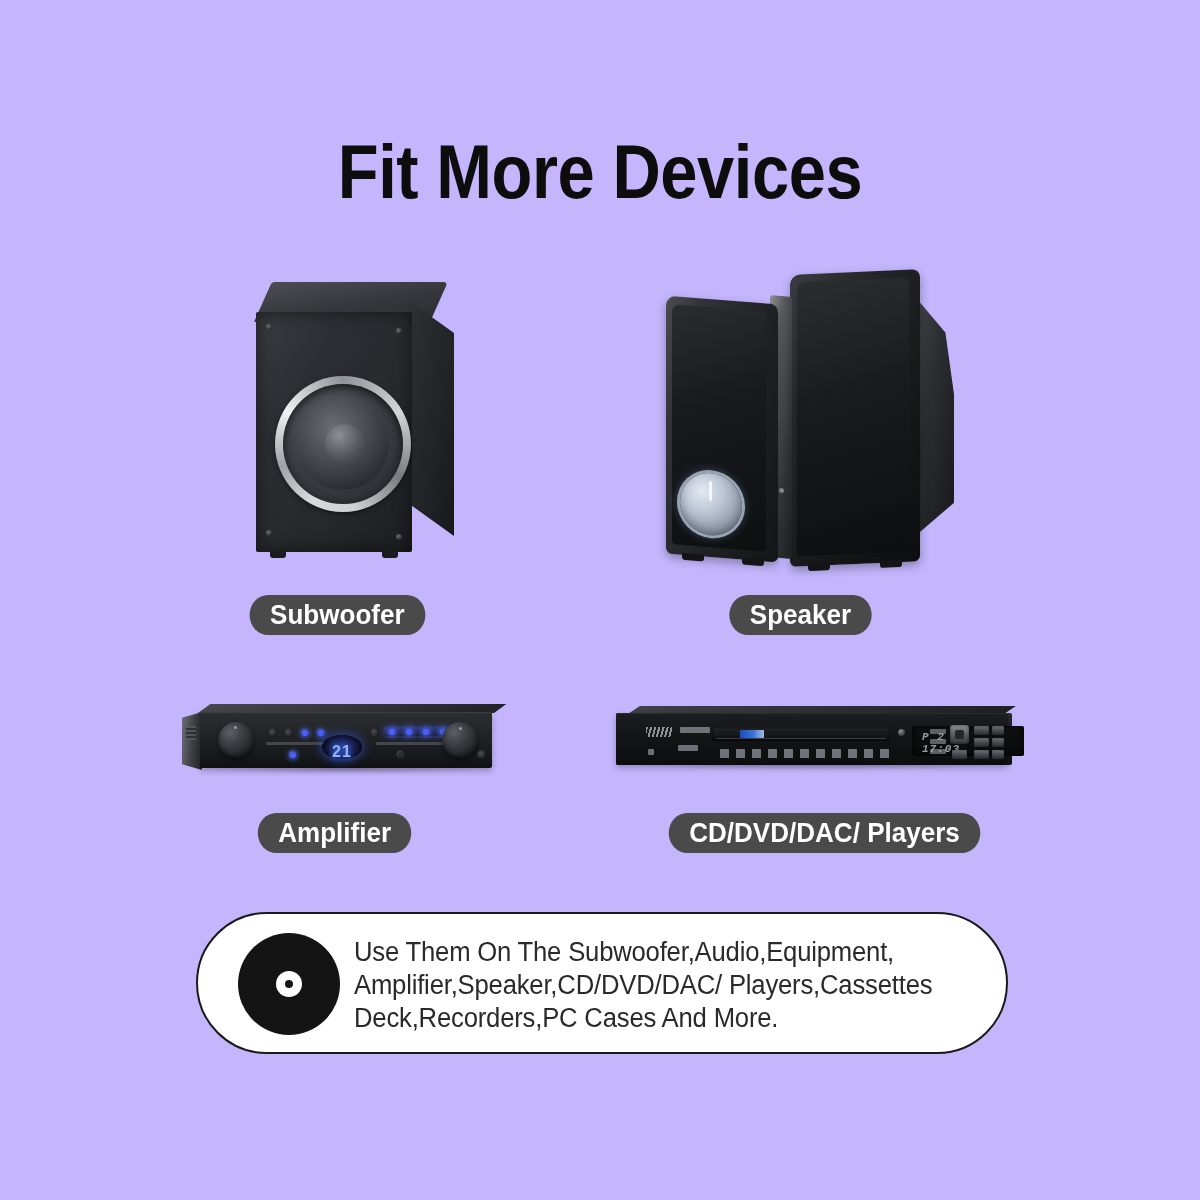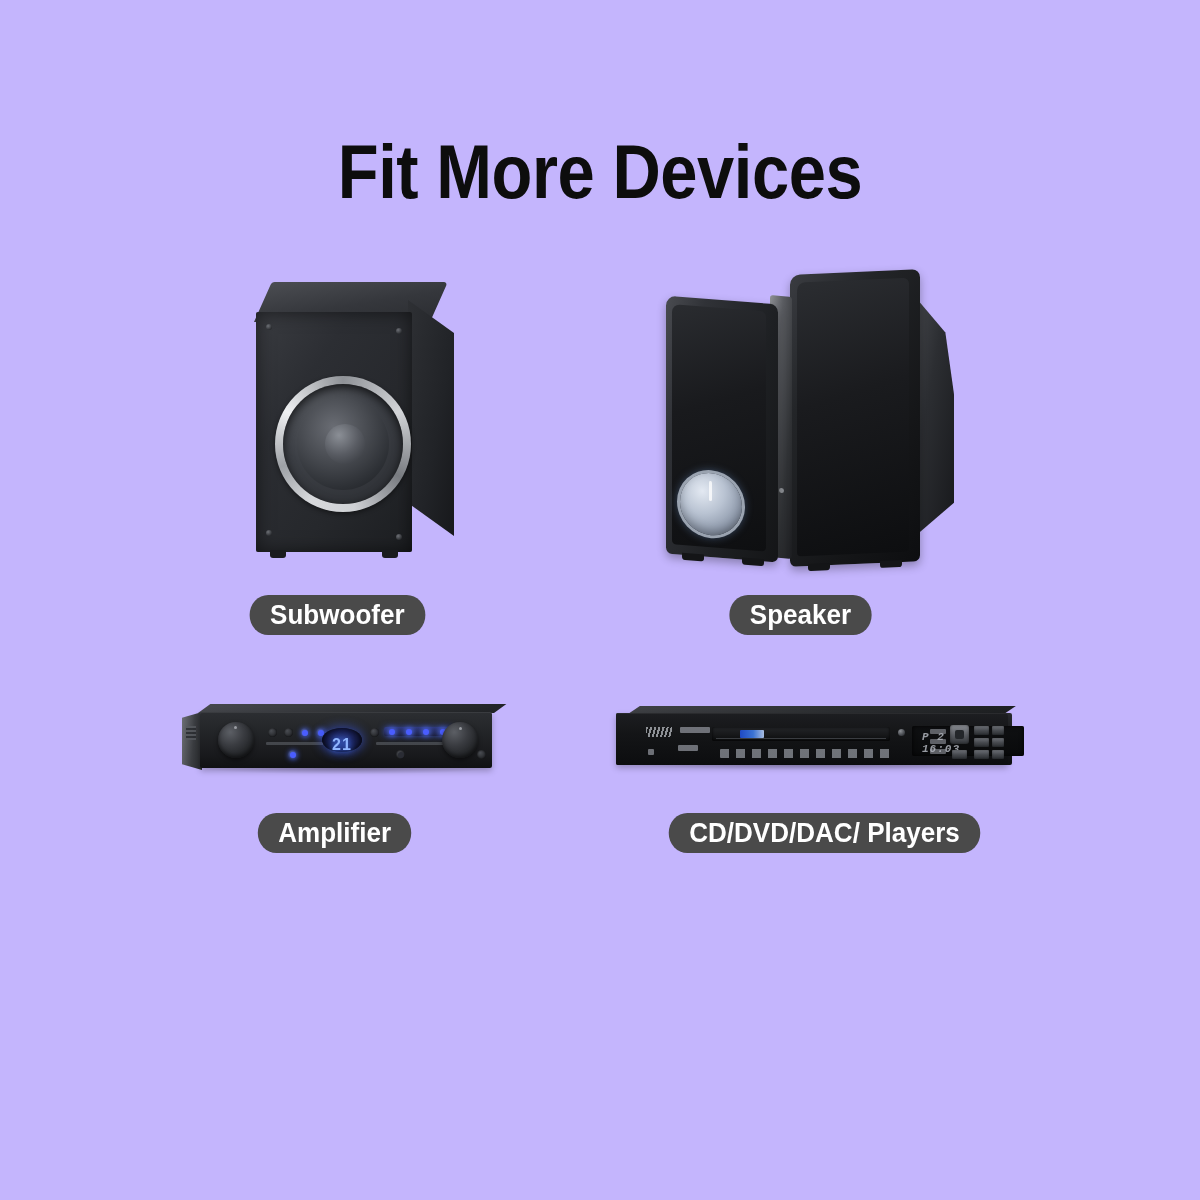--- a/index.html
+++ b/index.html
@@ -282,21 +282,21 @@
   }
   .amp-bar {
     position: absolute;
     height: 9px;
     border-radius: 2px;
     background: linear-gradient(180deg, rgba(60,80,210,.5), rgba(25,30,80,.5));
     box-shadow: 0 0 6px rgba(70,100,255,.55);
   }
   .amp-display {
     position: absolute;
-    left: 122px; top: 16px;
+    left: 122px; top: 23px;
     width: 40px; height: 24px;
     border-radius: 50%;
     background: radial-gradient(circle at 50% 50%, #2b3470 0%, #1a2050 45%, #0c0e22 100%);
     box-shadow: 0 0 10px 2px rgba(60,90,230,.55), inset 0 0 6px rgba(0,0,0,.8);
   }
   .amp-display-num {
     position: absolute;
     left: 0; top: 8px;
     width: 40px;
     text-align: center;
@@ -622,21 +622,21 @@
 
       <div class="cd-slot">
         <div class="cd-slot-line"></div>
       </div>
       <div class="cd-bd"></div>
       <div class="cd-iconrow"></div>
       <div class="cd-power"></div>
 
       <div class="cd-display">
         <div class="cd-dtext">P 2</div>
-        <div class="cd-dtext" style="top:18px;">16:03</div>
+        <div class="cd-dtext" style="top:18px;">17:03</div>
       </div>
 
       <div class="cd-ind" style="left:314px; top:16px;"></div>
       <div class="cd-ind" style="left:314px; top:26px;"></div>
       <div class="cd-ind" style="left:314px; top:36px;"></div>
 
       <div class="cd-pad">
         <div class="cd-pad-in"></div>
       </div>
       <div class="cd-key" style="left:358px; top:13px;"></div>
@@ -645,14 +645,25 @@
       <div class="cd-key" style="left:336px; top:37px;"></div>
       <div class="cd-key" style="left:376px; top:13px; width:12px;"></div>
       <div class="cd-key" style="left:376px; top:25px; width:12px;"></div>
       <div class="cd-key" style="left:376px; top:37px; width:12px;"></div>
     </div>
     <div class="cd-shadow"></div>
   </div>
 
   <div class="pill" style="left:657px; top:813px;">CD/DVD/DAC/ Players</div>
 
+  <div class="callout">
+    <div class="callout-disc">
+      <div class="callout-disc-ring"></div>
+      <div class="callout-disc-hole"></div>
+    </div>
+    <div class="callout-text">
+      <span class="callout-line">Use Them On The Subwoofer,Audio,Equipment,</span>
+      <span class="callout-line">Amplifier,Speaker,CD/DVD/DAC/ Players,Cassettes</span>
+      <span class="callout-line">Deck,Recorders,PC Cases And More.</span>
+    </div>
+  </div>
 
 </div>
 
 </body></html>

